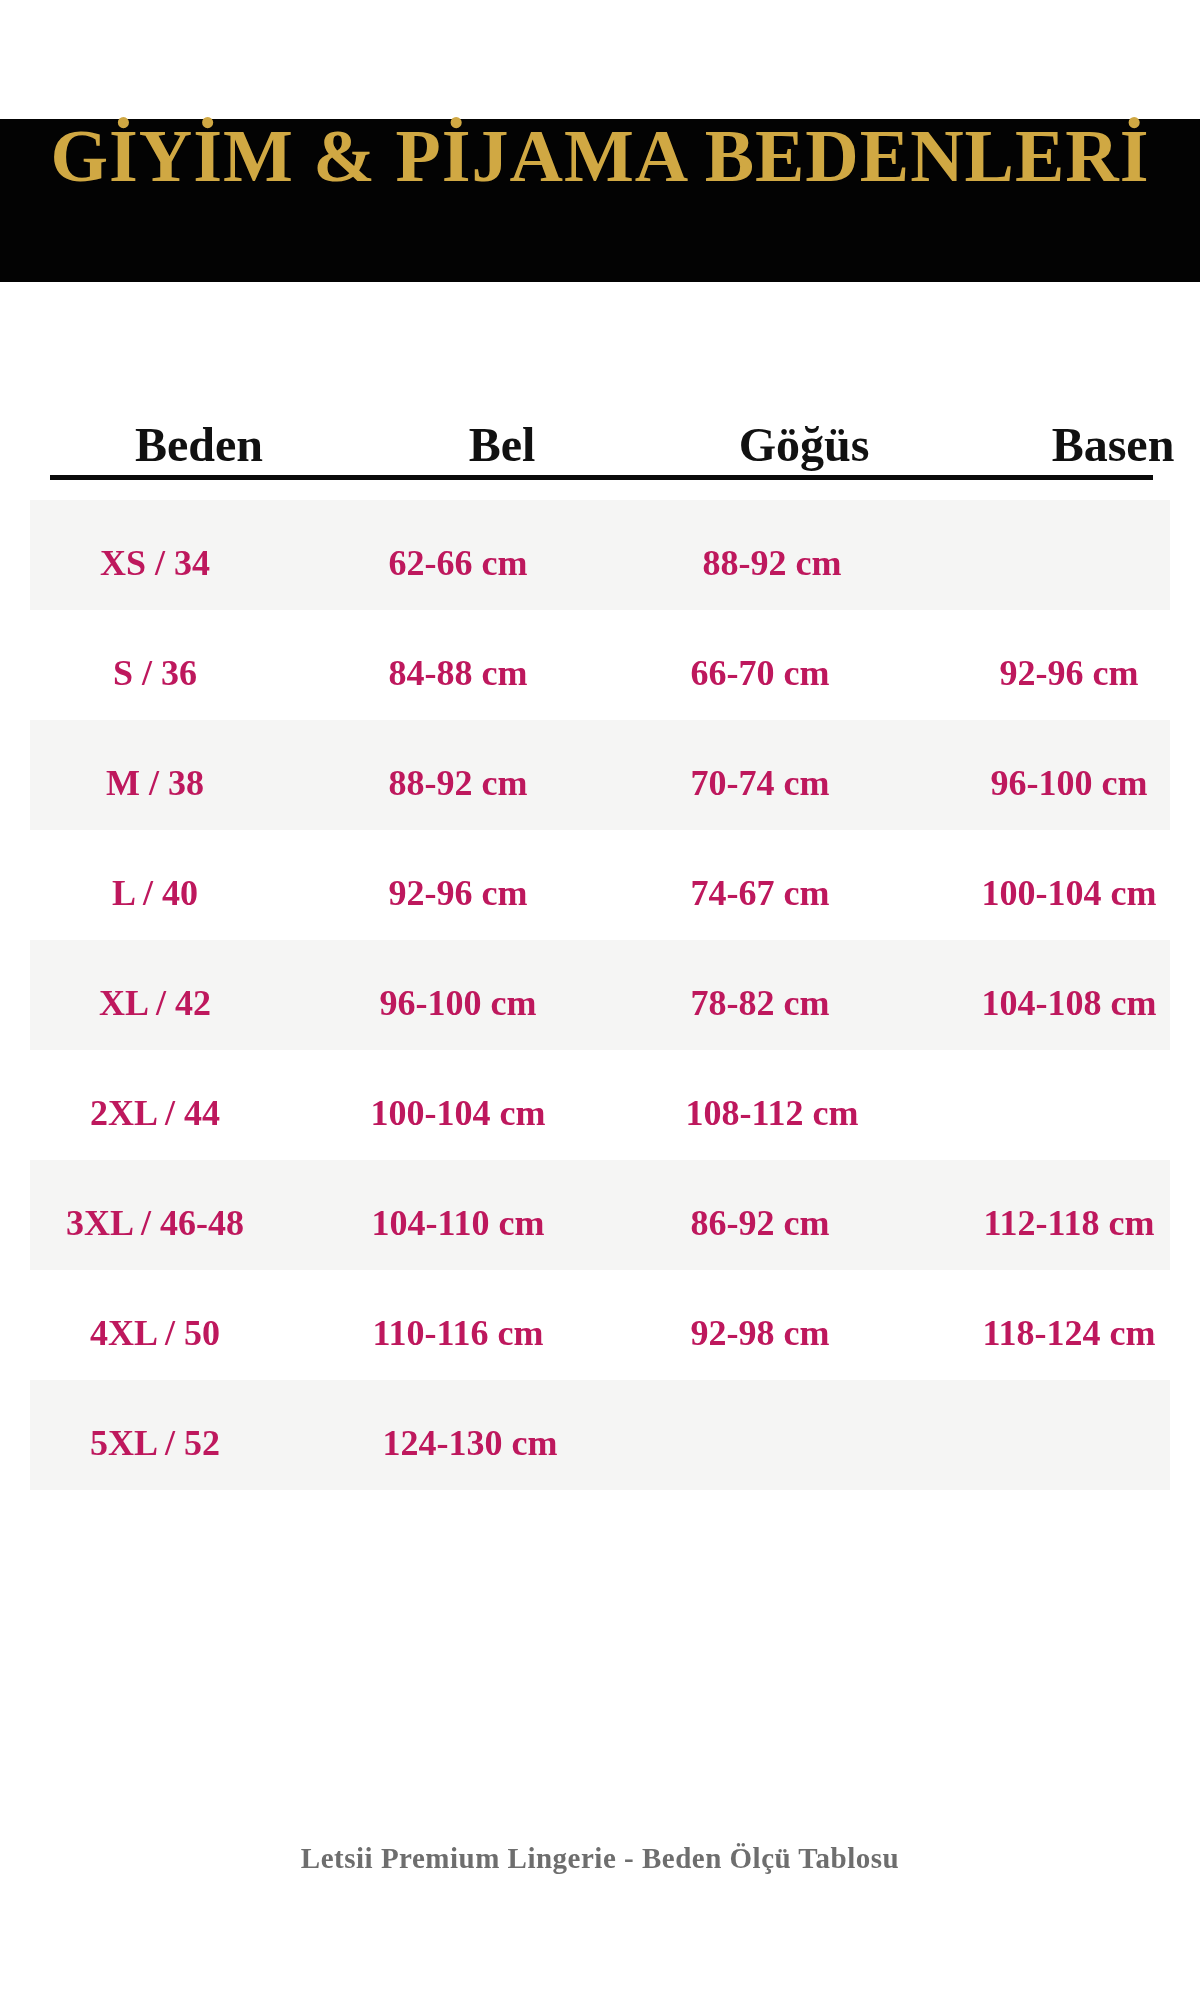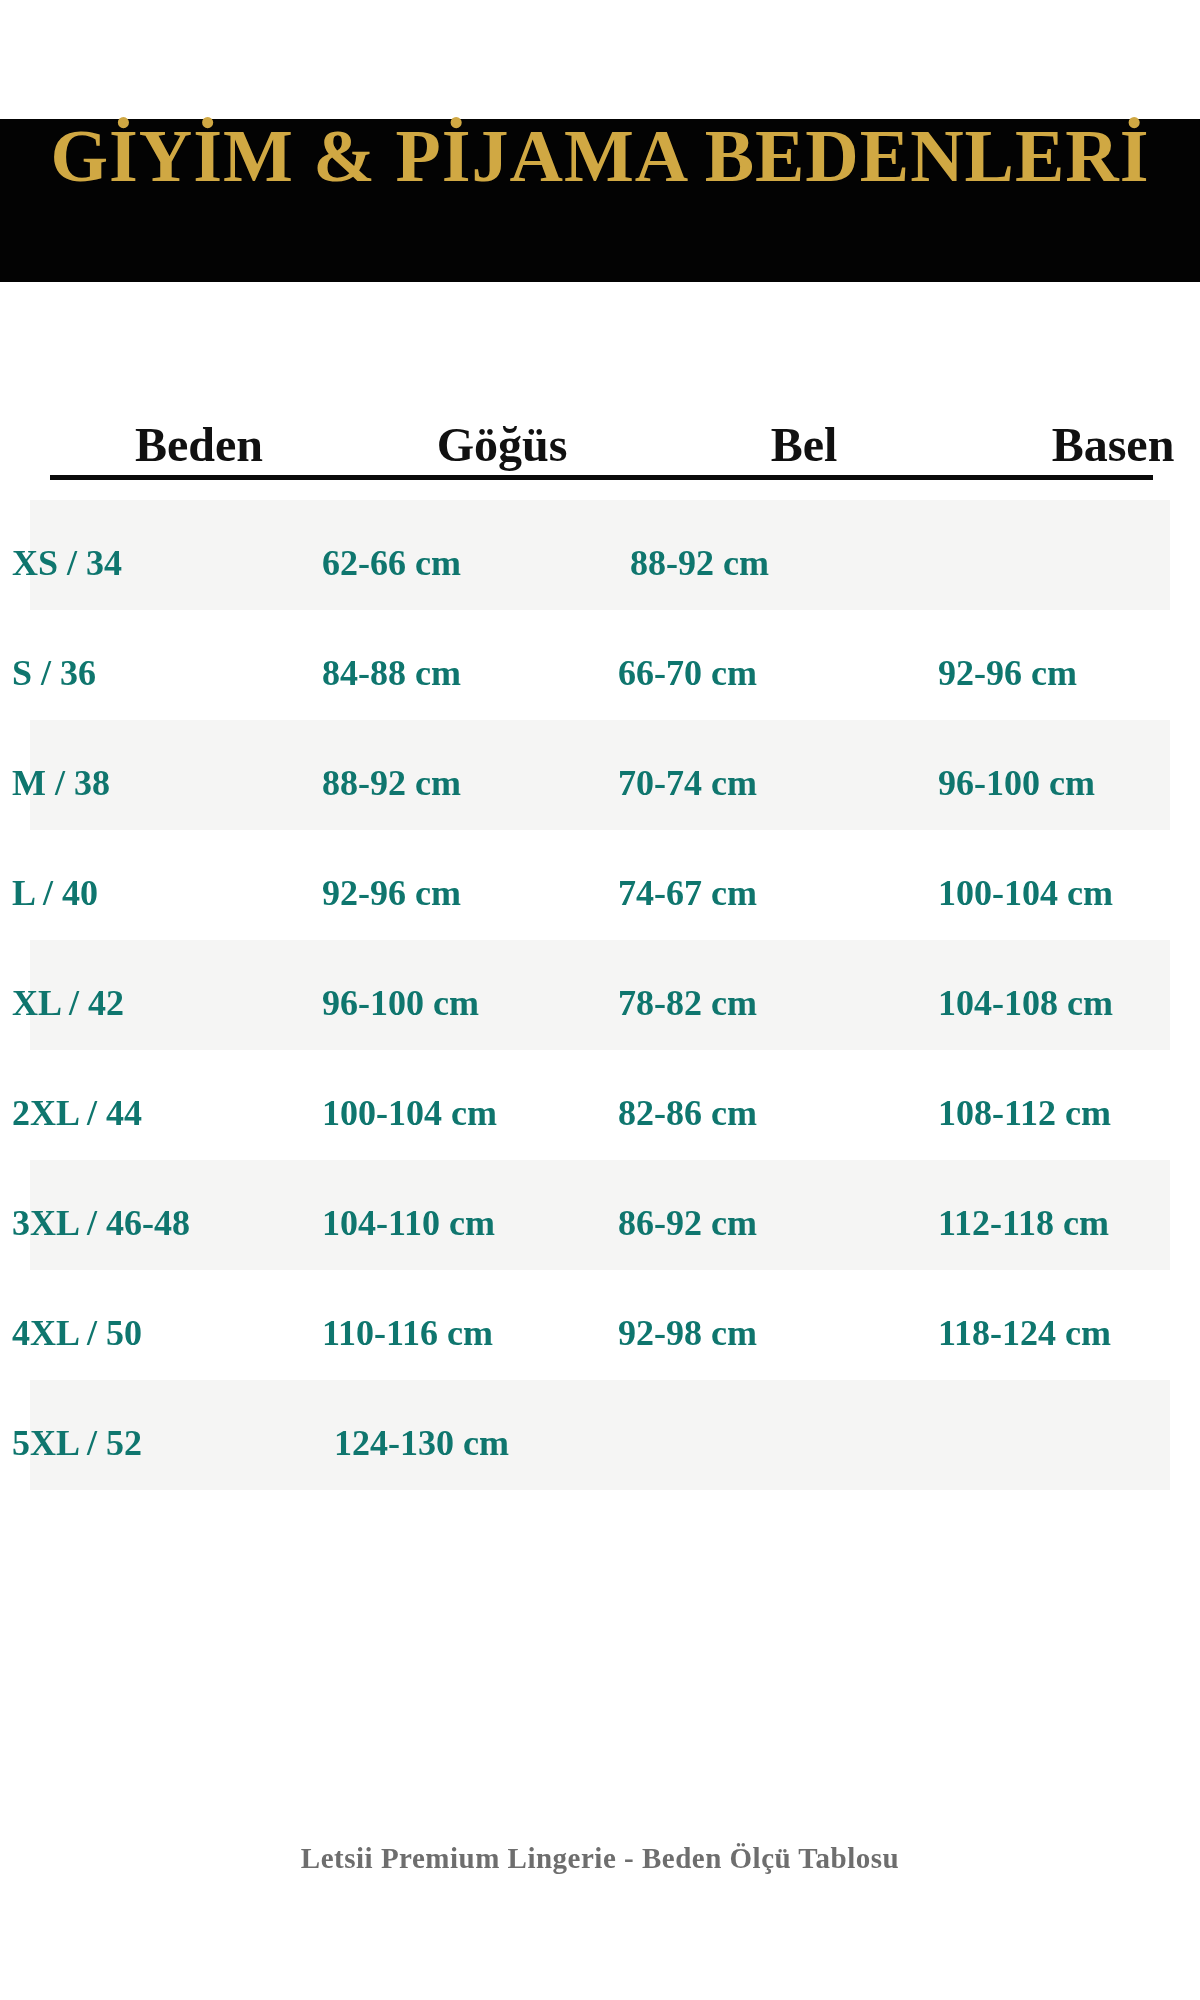--- a/index.html
+++ b/index.html
@@ -69,28 +69,27 @@
     align-items: center;
   }
   .row.striped::before {
     content: "";
     position: absolute;
     left: 30px; right: 30px; top: 0; bottom: 0;
     background: #F5F5F4;
   }
   .row .cell {
     position: relative;
-    text-align: left;
+    text-align: center;
     font-weight: bold;
     font-size: 36px;
-    color: #0f766e;
+    color: #be185d;
     line-height: 1;
     transform: translateY(8px);
     white-space: nowrap;
-    padding-left: 12px;
   }
   .row .cell.c4 { transform: translate(12px, 8px); }
 
   
   .footer {
     position: absolute;
     top: 1800px; left: 0;
     width: 1200px;
     text-align: center;
     font-weight: bold;
@@ -105,22 +104,22 @@
 <body>
 
 <div class="page">
 
   <div class="banner">
     <div class="title">GİYİM &amp; PİJAMA BEDENLERİ</div>
   </div>
 
   <div class="thead">
     <div class="hcell c1">Beden</div>
+    <div class="hcell c3">Bel</div>
     <div class="hcell c2">Göğüs</div>
-    <div class="hcell c3">Bel</div>
     <div class="hcell c4">Basen</div>
   </div>
 
   <div class="rule"></div>
 
   <div class="tbody">
 
     <div class="row striped">
       <div class="cell c1">XS / 34</div>
       <div class="cell c3">62-66 cm</div>
@@ -151,21 +150,20 @@
     <div class="row striped">
       <div class="cell c1">XL / 42</div>
       <div class="cell c2">96-100 cm</div>
       <div class="cell c3">78-82 cm</div>
       <div class="cell c4">104-108 cm</div>
     </div>
 
     <div class="row">
       <div class="cell c1">2XL / 44</div>
       <div class="cell c2">100-104 cm</div>
-      <div class="cell c3">82-86 cm</div>
       <div class="cell c4">108-112 cm</div>
     </div>
 
     <div class="row striped">
       <div class="cell c1">3XL / 46-48</div>
       <div class="cell c2">104-110 cm</div>
       <div class="cell c3">86-92 cm</div>
       <div class="cell c4">112-118 cm</div>
     </div>
 

